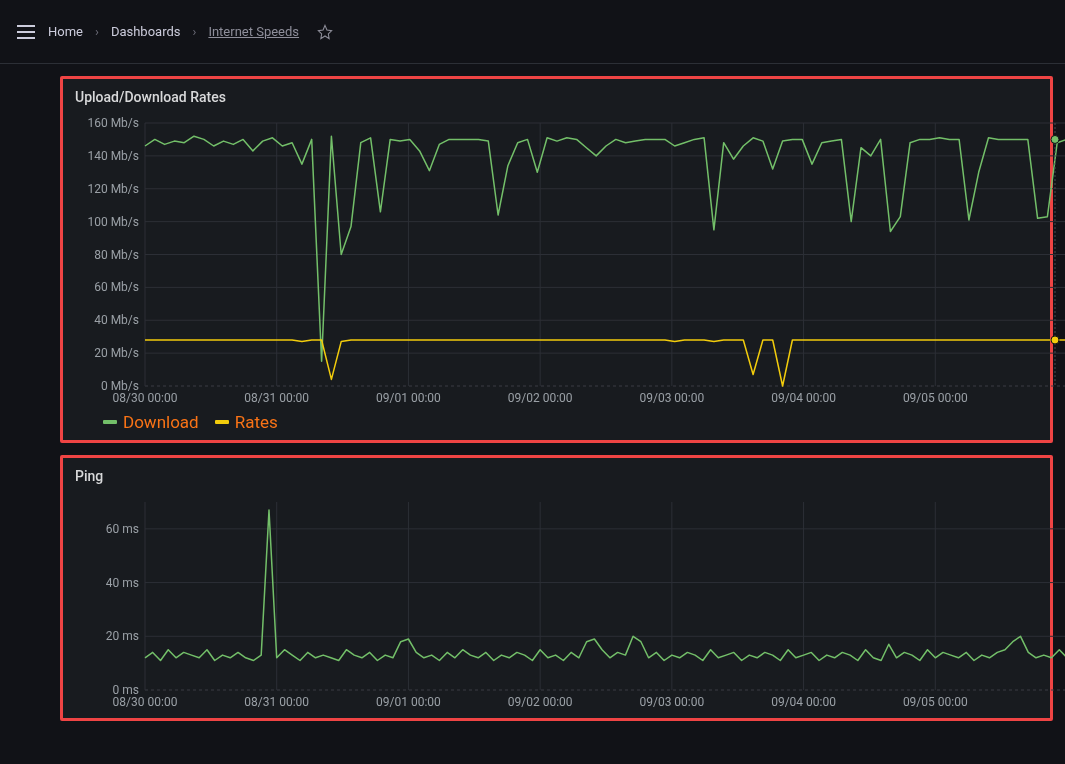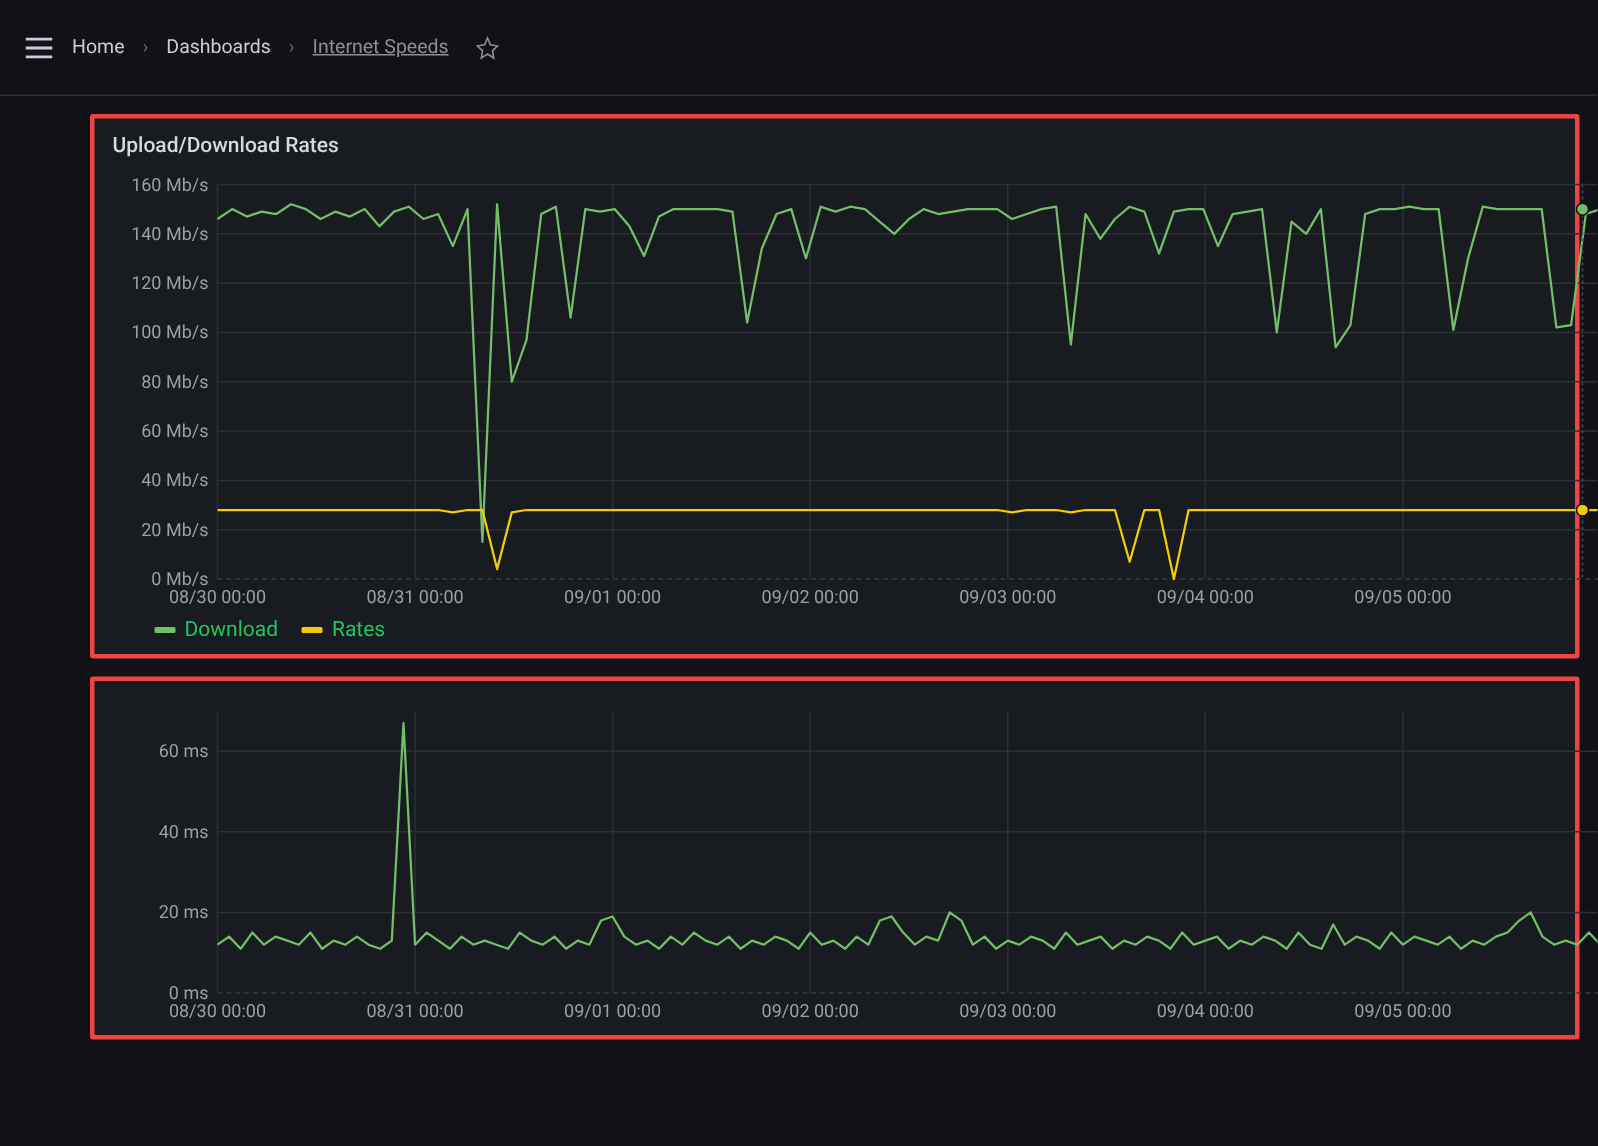--- a/index.html
+++ b/index.html
@@ -50,22 +50,22 @@
 }
 .chart {
   position: relative;
   width: 100%;
 }
 .chart svg { display:block; }
 .legend {
   display: flex;
   gap: 16px;
   padding: 4px 0 2px 28px;
-  font-size: 14px;
-  color: #22c55e;
+  font-size: 17px;
+  color: #f97316;
 }
 .legend-item { display:flex; align-items:center; gap:6px; cursor:pointer;}
 .lg-swatch { width:14px; height:4px; border-radius:1px; }
 .ytick, .xtick { font-size: 12px; fill: #9aa0a6; }
 .gridline { stroke: #2c2f36; stroke-width:1; }
 .baseline-dash { stroke: #3a3d44; stroke-width:1; stroke-dasharray:3 3; }
 .cursorline { stroke: #4a4d54; stroke-width:1; stroke-dasharray:2 2; }
 </style>
 </head>
 <body>
@@ -139,20 +139,21 @@
         <span>Download</span>
       </div>
       <div class="legend-item">
         <span class="lg-swatch" style="background:#f2cc0c"></span>
         <span>Rates</span>
       </div>
     </div>
   </div>
 
   <div class="panel">
+    <div class="panel-title">Ping</div>
     <div class="chart">
       <svg id="chart2" width="998" height="220">
           <line x1="70" x2="992" y1="198" y2="198" class="baseline-dash"></line>
           <text x="64" y="202" text-anchor="end" class="ytick">0 ms</text>
           <line x1="70" x2="992" y1="144.28571428571428" y2="144.28571428571428" class="gridline"></line>
           <text x="64" y="148.28571428571428" text-anchor="end" class="ytick">20 ms</text>
           <line x1="70" x2="992" y1="90.57142857142858" y2="90.57142857142858" class="gridline"></line>
           <text x="64" y="94.57142857142858" text-anchor="end" class="ytick">40 ms</text>
           <line x1="70" x2="992" y1="36.85714285714286" y2="36.85714285714286" class="gridline"></line>
           <text x="64" y="40.85714285714286" text-anchor="end" class="ytick">60 ms</text>

